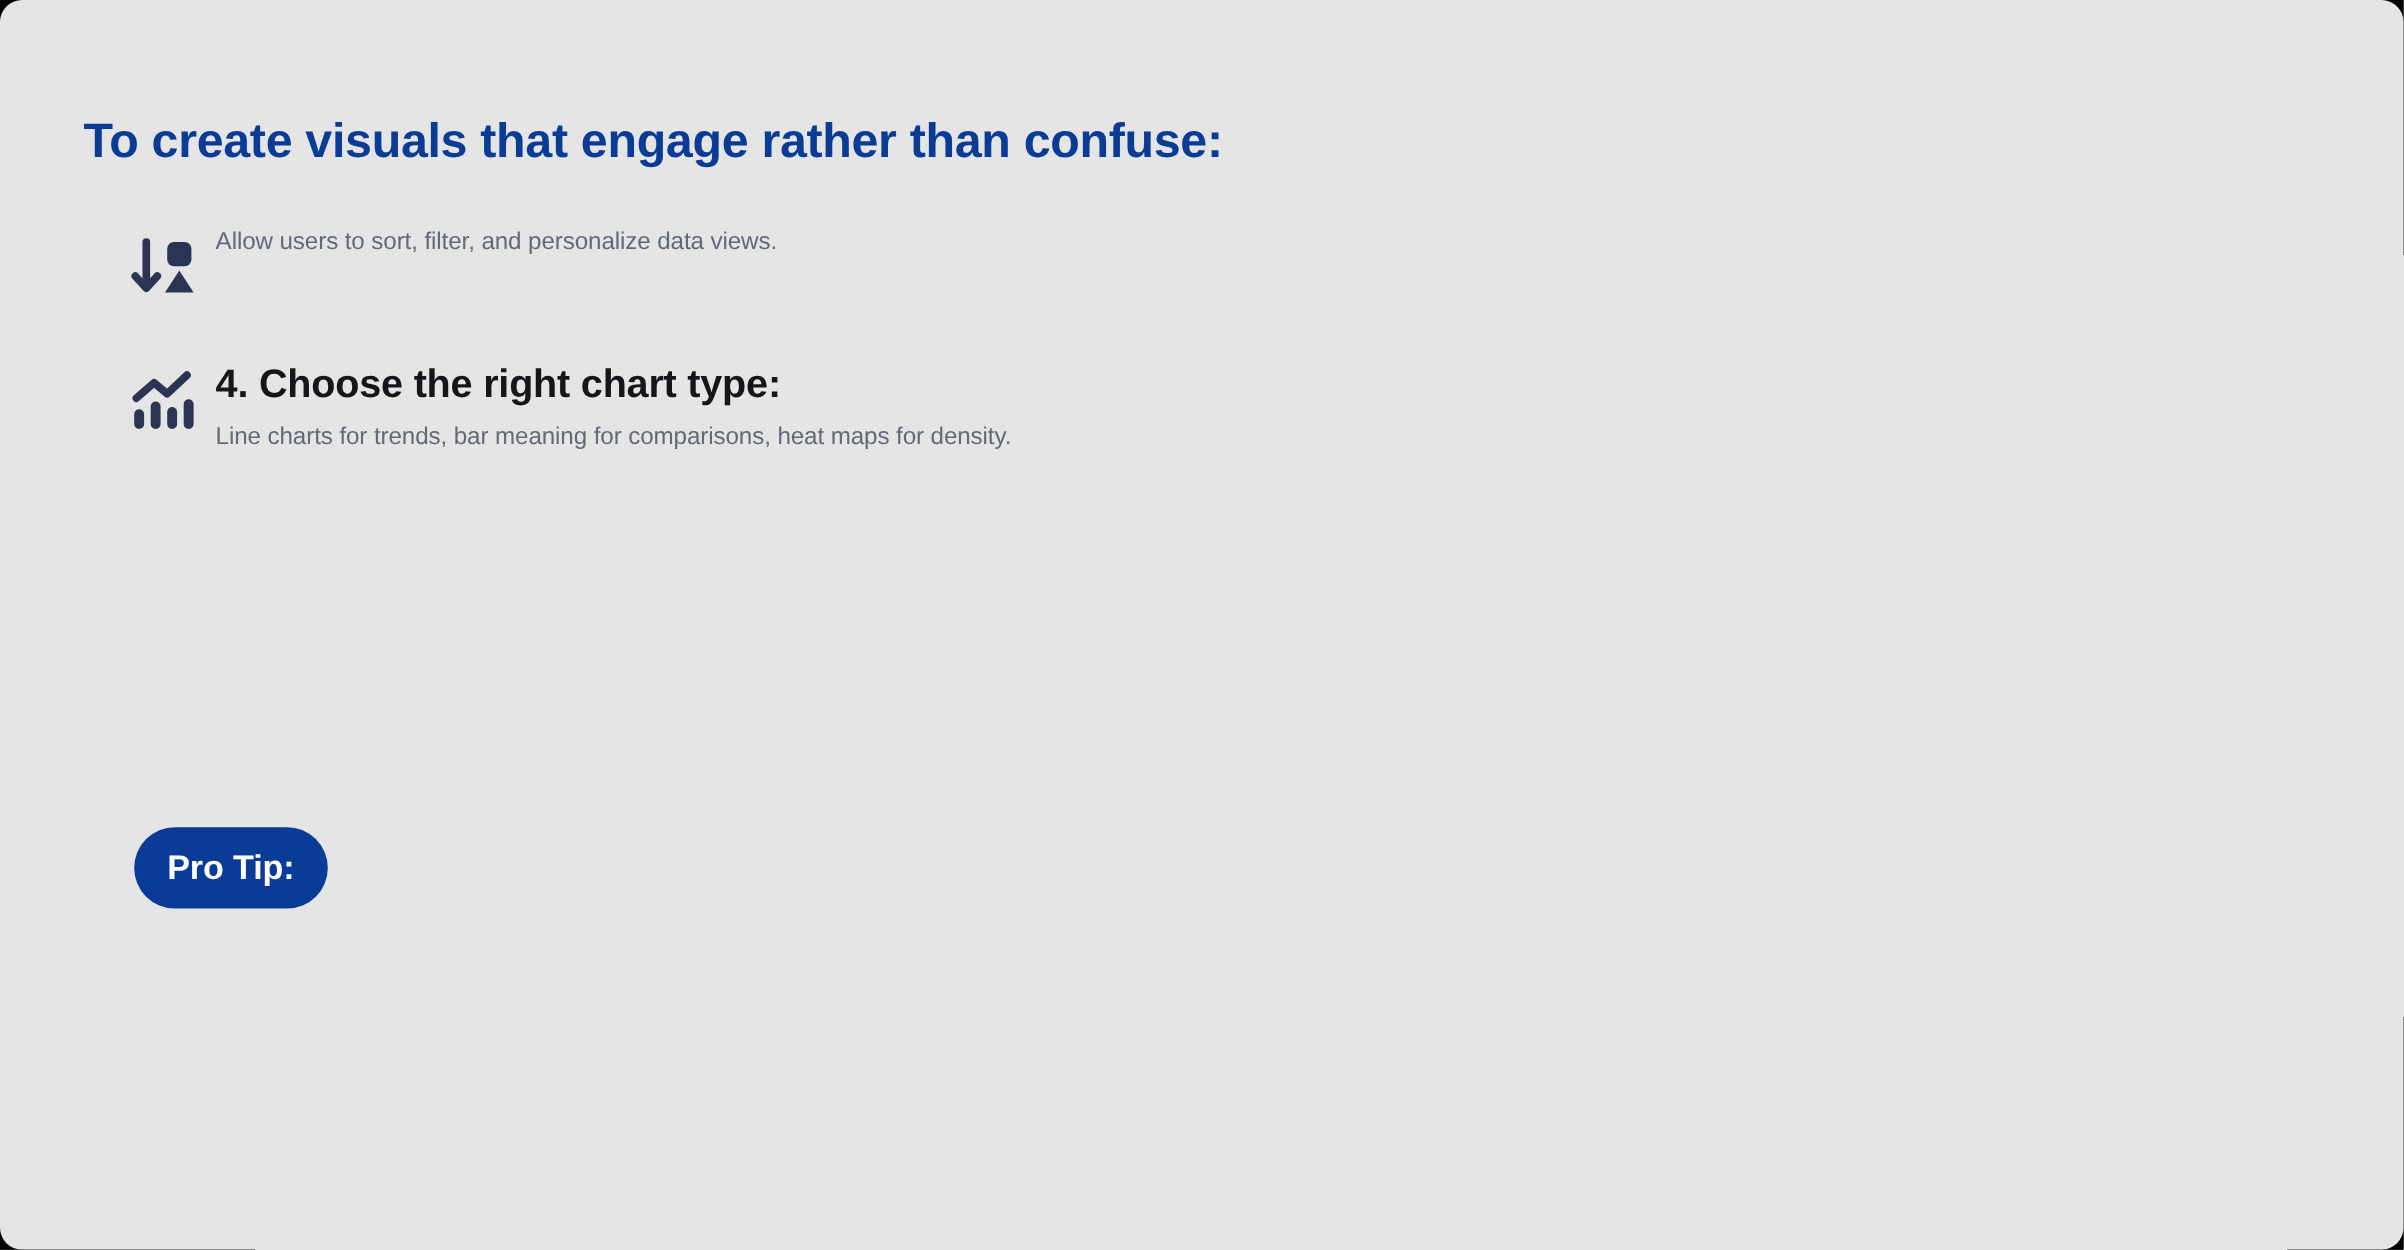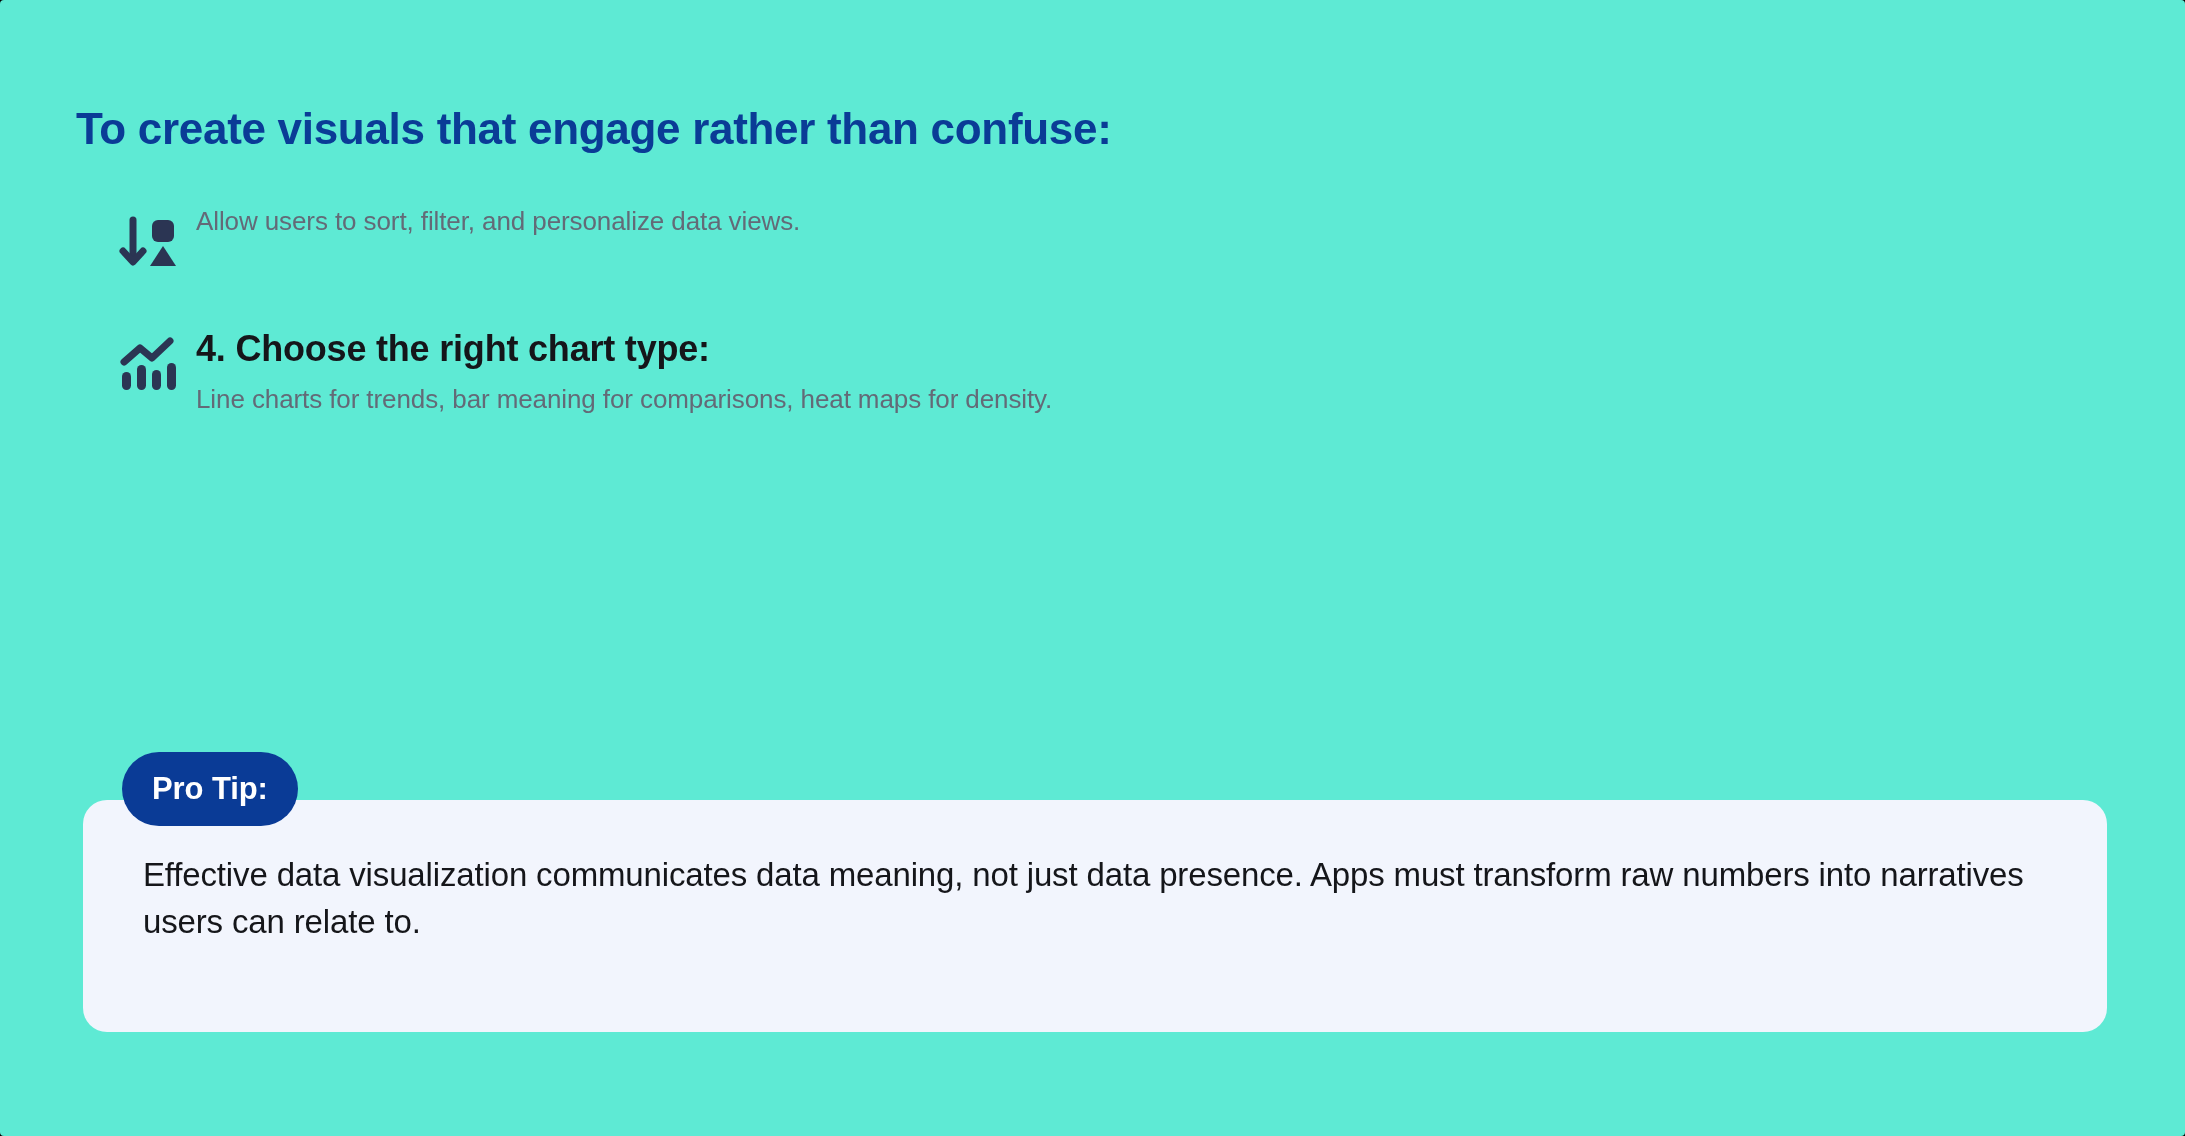--- a/index.html
+++ b/index.html
@@ -14,22 +14,22 @@
     font-family: "Liberation Sans", sans-serif;
     -webkit-font-smoothing: antialiased;
   }
 
   .card {
     position: absolute;
     left: 0;
     top: 0;
     width: 2185px;
     height: 1136px;
-    background: #5eead4;
-    border-radius: 4px;
+    background: #e5e5e5;
+    border-radius: 20px;
     box-sizing: border-box;
     overflow: hidden;
     text-decoration: underline;
   }
 
   .heading {
     position: absolute;
     left: 76px;
     top: 104px;
     font-size: 44px;
@@ -74,21 +74,21 @@
     font-size: 36px;
     font-weight: 700;
     color: #15161a;
     letter-spacing: -0.2px;
     line-height: 1.18;
     margin: 0 0 14px 0;
     white-space: nowrap;
   }
 
   .tip-desc {
-    font-size: 26px;
+    font-size: 22px;
     font-weight: 400;
     color: #636a77;
     letter-spacing: -0.1px;
     line-height: 1.2;
     margin: 0;
     white-space: nowrap;
   }
 
   .callout {
     position: absolute;
@@ -166,19 +166,16 @@
       </span>
       <span class="tip-text">
         <p class="tip-title">4. Choose the right chart type:</p>
         <p class="tip-desc">Line charts for trends, bar meaning for comparisons, heat maps for density.</p>
       </span>
     </div>
 
 
   </div>
 
-  <div class="callout">
-    <div class="callout-text">Effective data visualization communicates data meaning, not just data presence. Apps must transform raw numbers into narratives users can relate to.</div>
-  </div>
 
   <div class="badge">Pro Tip:</div>
 
 </div>
 
 </body></html>

